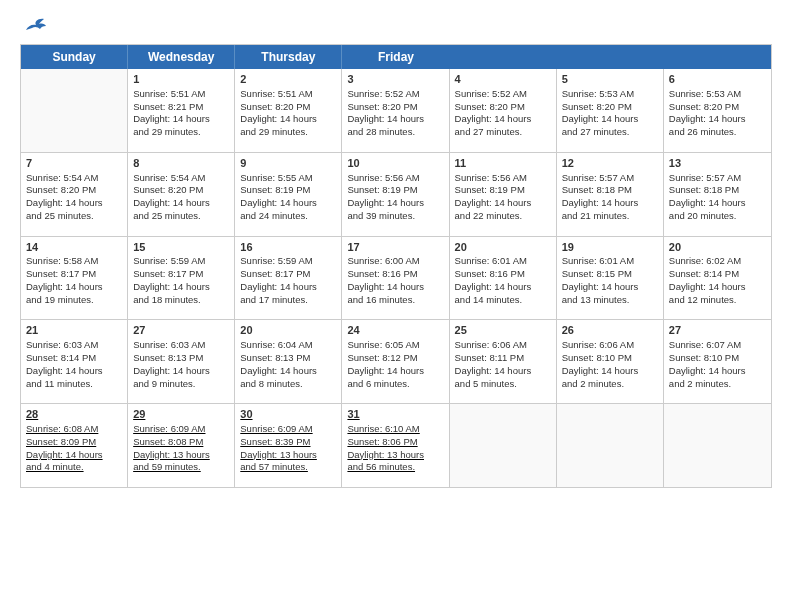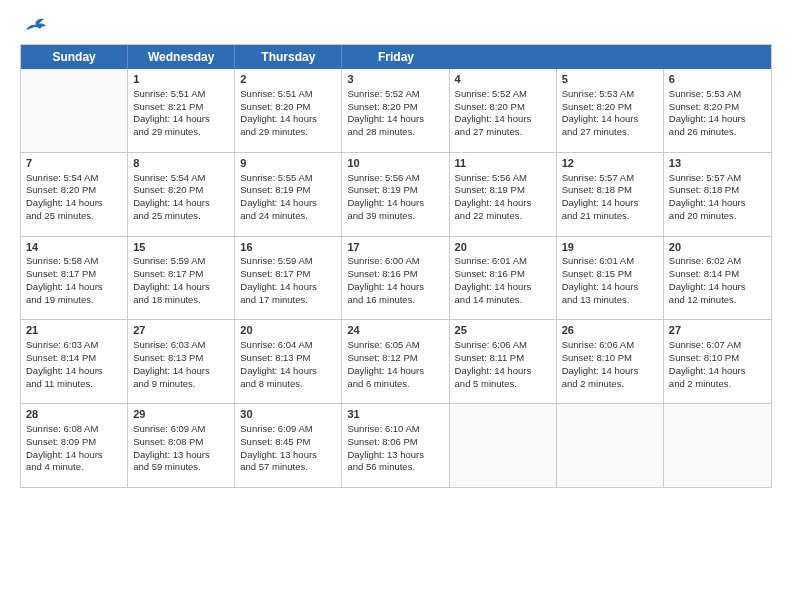--- a/index.html
+++ b/index.html
@@ -90,20 +90,21 @@
       flex-direction: column;
     }
     .cal-row {
       flex: 1;
       display: grid;
       grid-template-columns: repeat(7, 1fr);
       border-bottom: 1px solid #ccc;
     }
     .cal-row:last-child {
       border-bottom: none;
+      text-decoration: underline;
     }
     .cal-cell {
       border-right: 1px solid #ccc;
       padding: 3px 5px;
       font-size: 9.5px;
       color: #333;
       line-height: 1.35;
       vertical-align: top;
     }
     .cal-cell:last-child {
@@ -356,21 +357,21 @@
           <div class="cal-cell">
             <span class="day-num">29</span>
             <div>Sunrise: 6:09 AM</div>
             <div>Sunset: 8:08 PM</div>
             <div>Daylight: 13 hours</div>
             <div>and 59 minutes.</div>
           </div>
           <div class="cal-cell">
             <span class="day-num">30</span>
             <div>Sunrise: 6:09 AM</div>
-            <div>Sunset: 8:45 PM</div>
+            <div>Sunset: 8:39 PM</div>
             <div>Daylight: 13 hours</div>
             <div>and 57 minutes.</div>
           </div>
           <div class="cal-cell">
             <span class="day-num">31</span>
             <div>Sunrise: 6:10 AM</div>
             <div>Sunset: 8:06 PM</div>
             <div>Daylight: 13 hours</div>
             <div>and 56 minutes.</div>
           </div>

